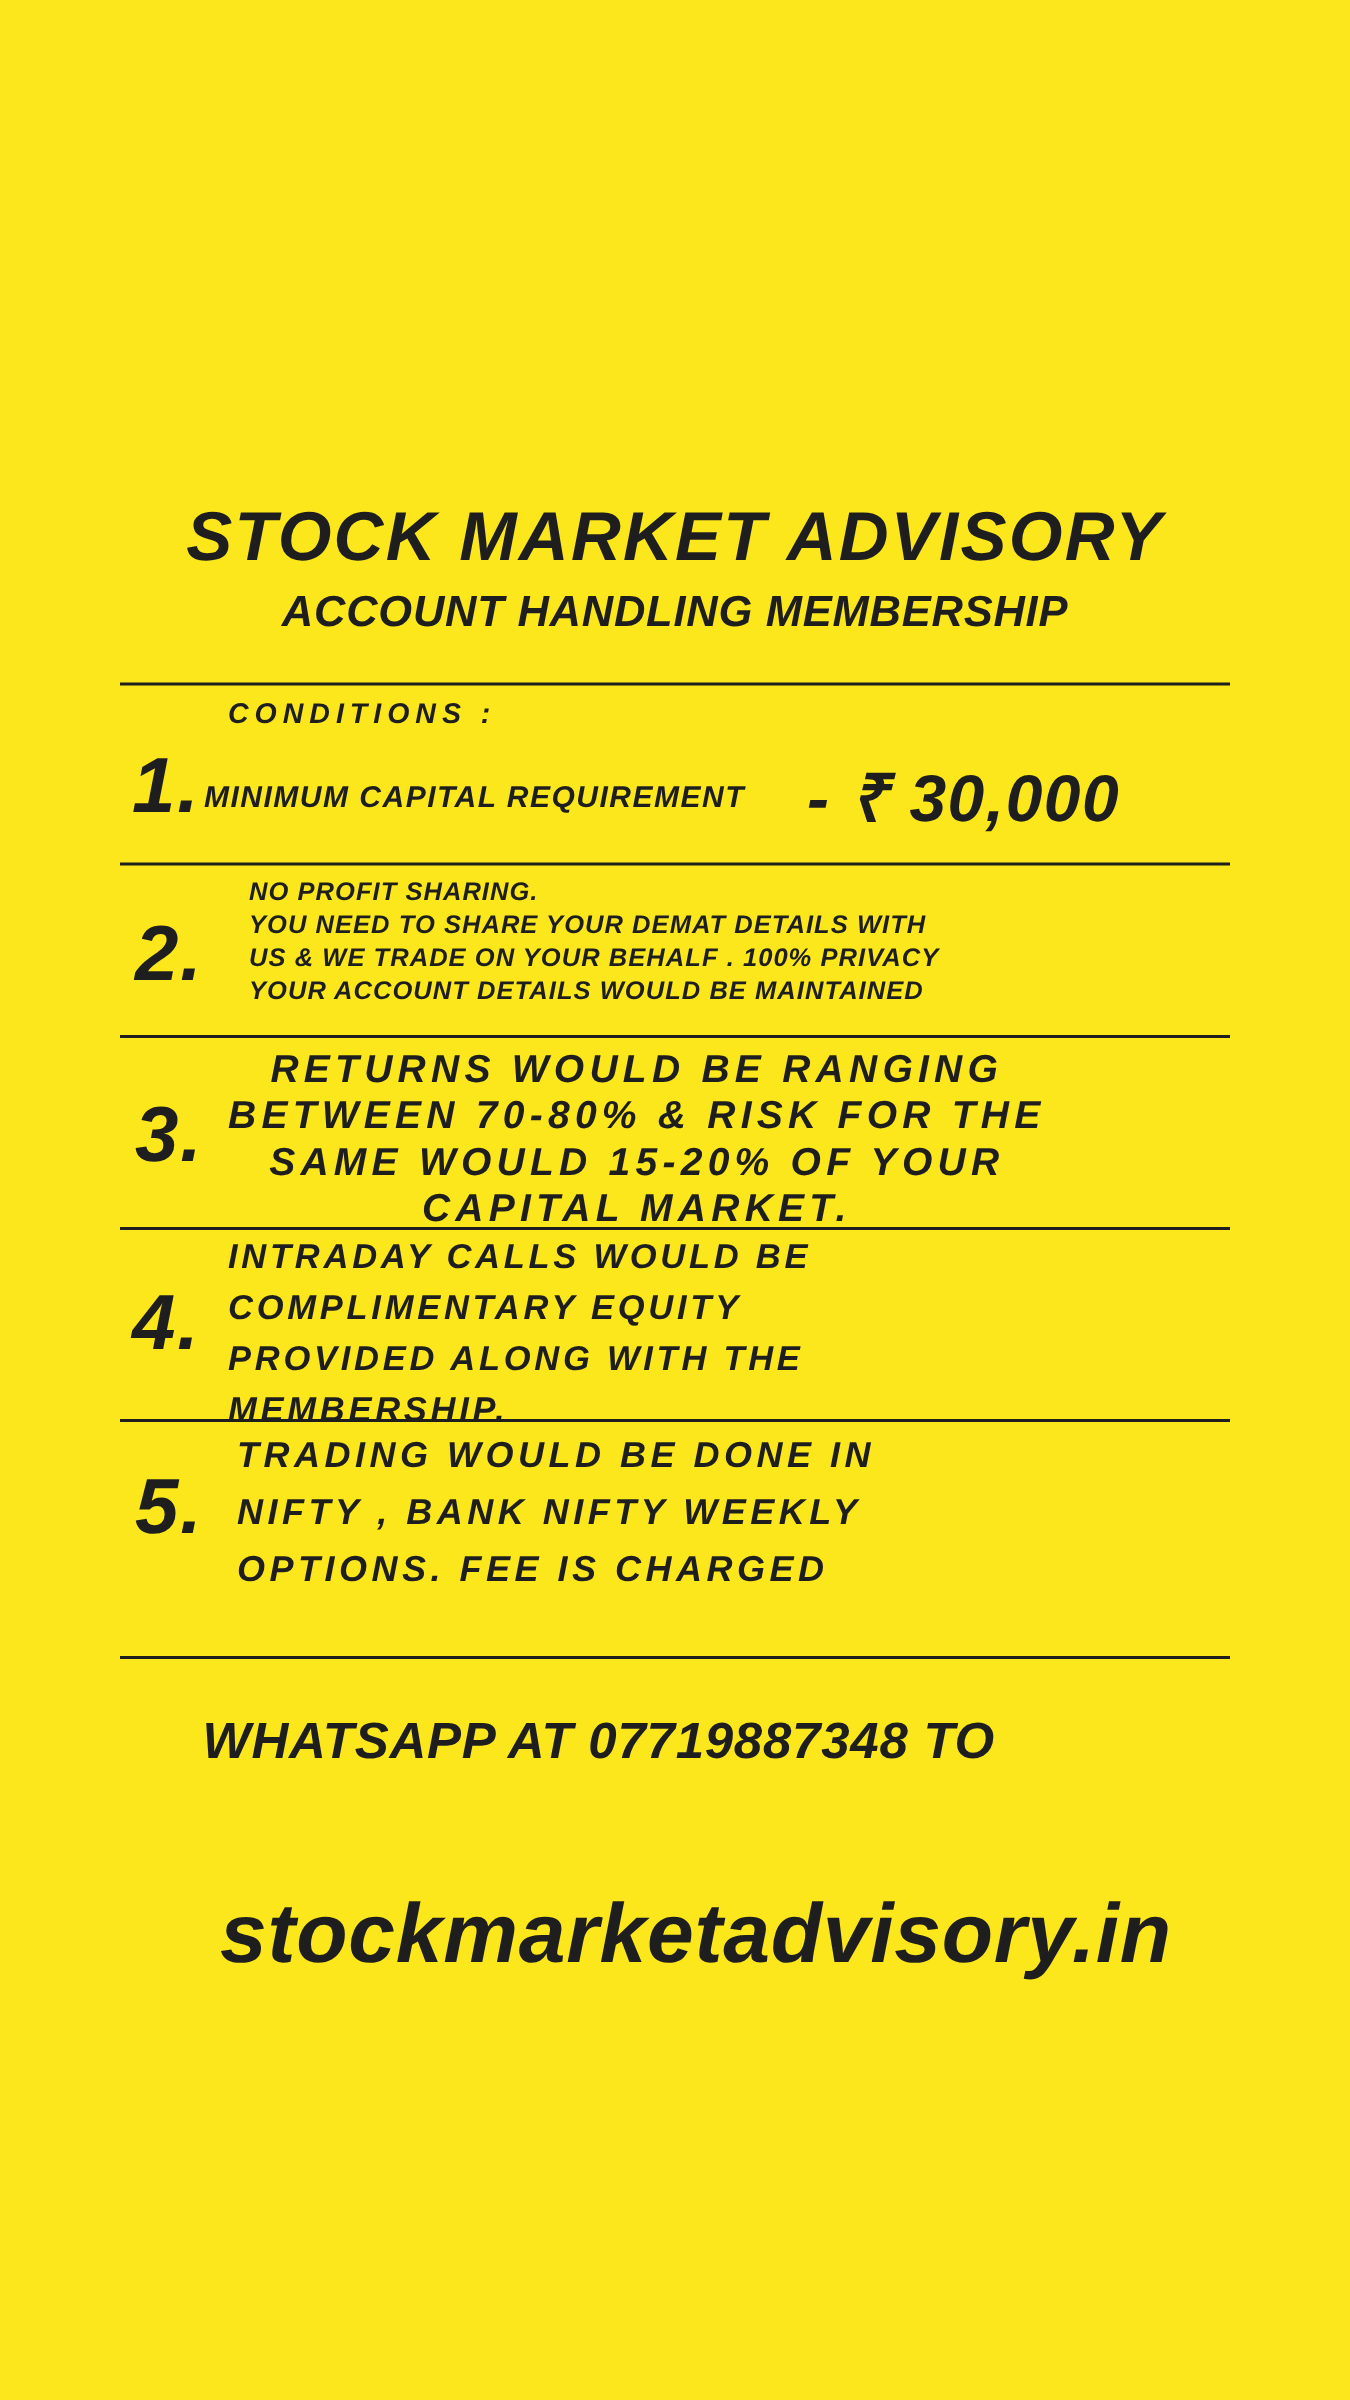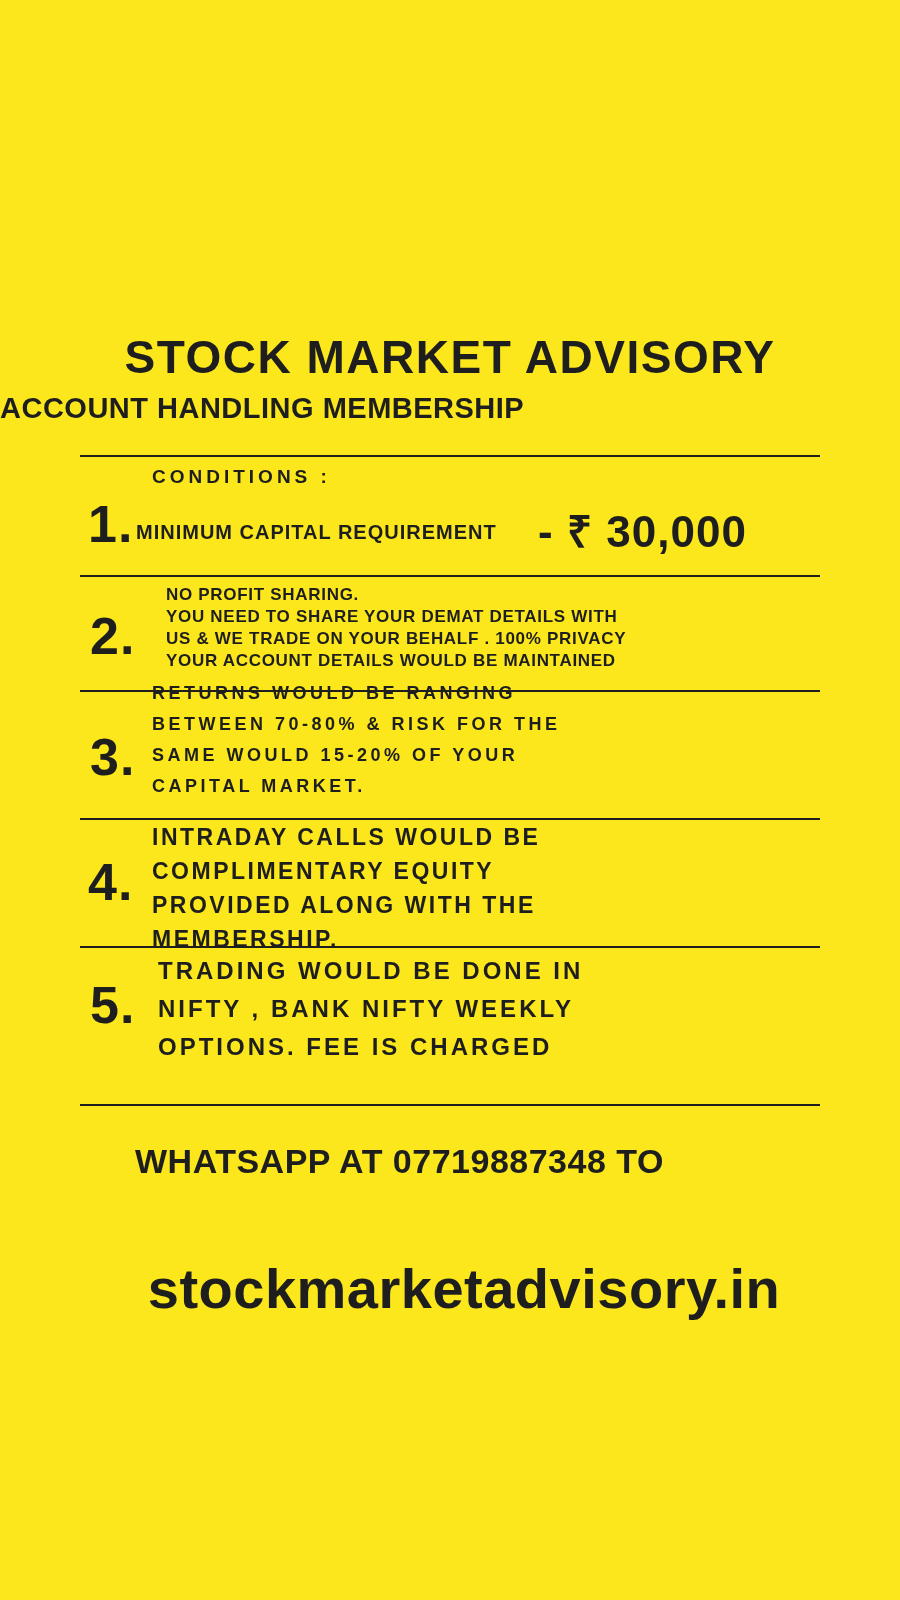--- a/index.html
+++ b/index.html
@@ -6,33 +6,34 @@
   html, body { background: #FBE71B; }
   .canvas {
     position: relative;
     width: 900px;
     height: 1404px;
     background: #FBE71B;
     color: #1E1E1E;
     font-family: "Liberation Sans", sans-serif;
     overflow: hidden;
     margin: 0 auto;
+    font-style: italic;
   }
   .title {
     position: absolute;
     top: 330px; left: 0; width: 100%;
     text-align: center;
     font-size: 46px;
     font-weight: 800;
     letter-spacing: 1.5px;
   }
   .subtitle {
     position: absolute;
     top: 392px; left: 0; width: 100%;
-    text-align: left;
+    text-align: center;
     font-size: 29px;
     font-weight: 800;
     letter-spacing: 0.5px;
   }
   .rule {
     position: absolute;
     left: 80px;
     width: 740px;
     height: 0;
     border-top: 2px solid #1E1E1E;
@@ -79,25 +80,26 @@
   .i2 {
     position: absolute;
     top: 584px; left: 166px;
     font-size: 17px;
     font-weight: 800;
     letter-spacing: 0.7px;
     line-height: 22px;
   }
   .i3 {
     position: absolute;
-    top: 678px; left: 152px;
-    font-size: 18px;
+    top: 697px; left: 152px;
+    font-size: 26px;
     font-weight: 800;
     letter-spacing: 3.5px;
     line-height: 31px;
+    text-align: center;
   }
   .i4 {
     position: absolute;
     top: 820px; left: 152px;
     font-size: 23px;
     font-weight: 800;
     letter-spacing: 2.5px;
     line-height: 34px;
   }
   .i5 {

